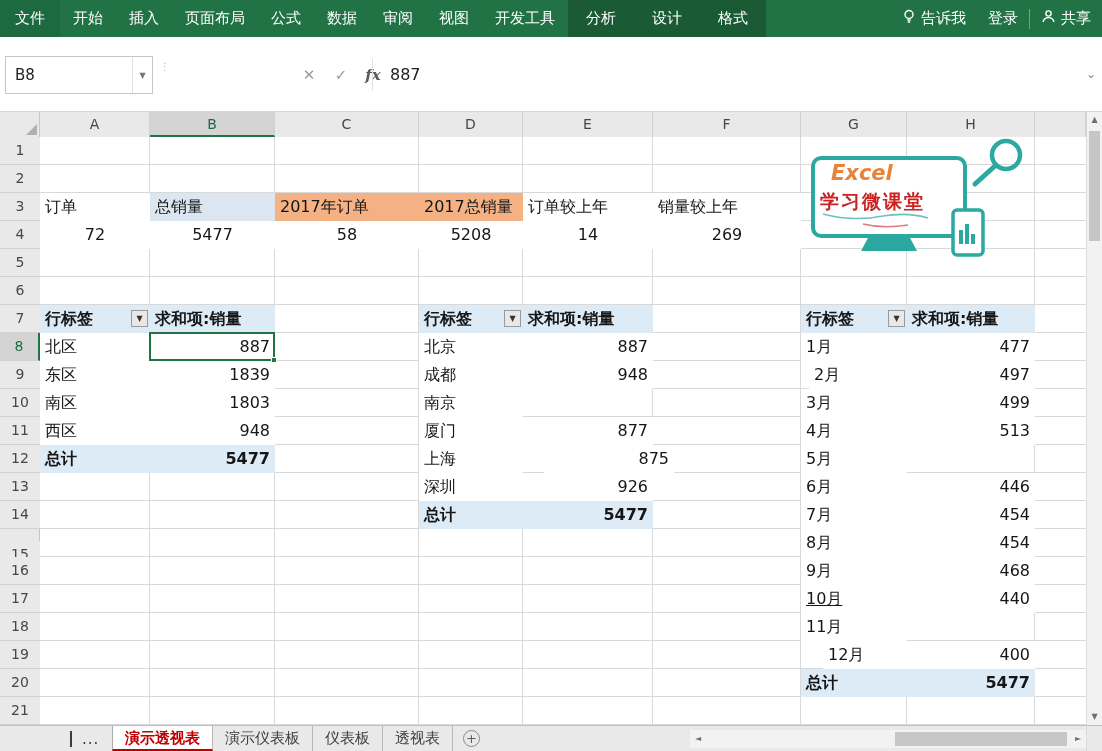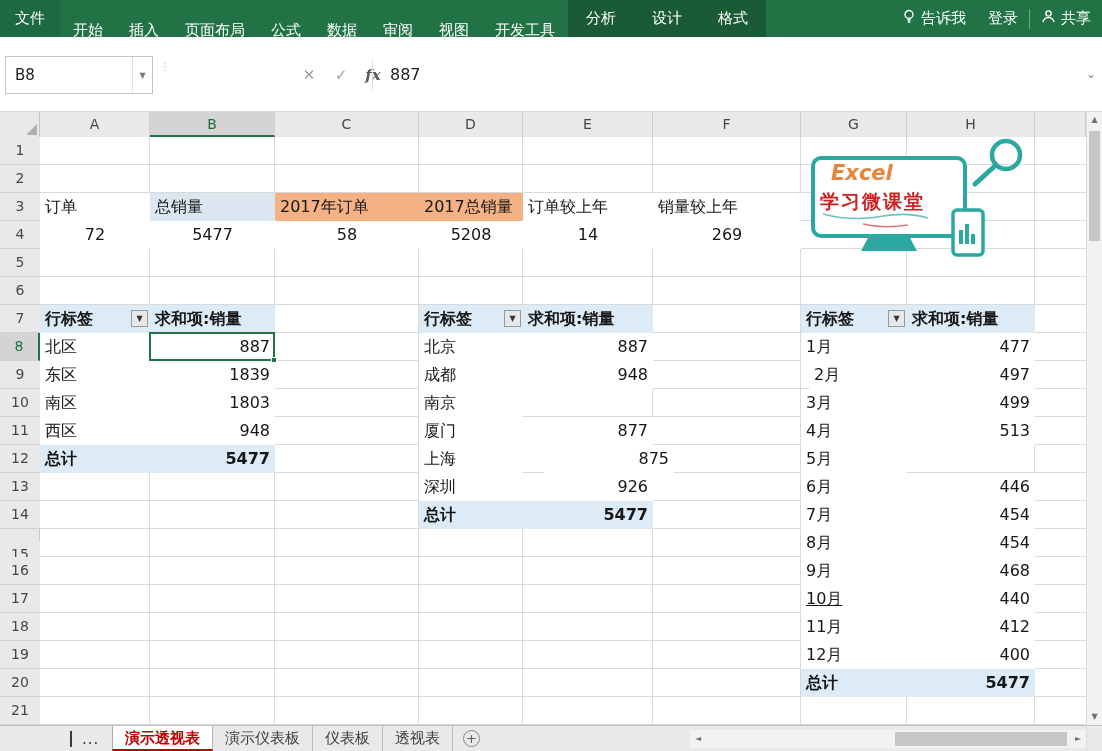--- a/index.html
+++ b/index.html
@@ -2,21 +2,21 @@
 <html><head>
 <meta charset="utf-8">
 <style>
   * { margin:0; padding:0; box-sizing:border-box; }
   body { background:#888; font-family:"DejaVu Sans","Liberation Sans",sans-serif; }
   .page { position:relative; width:1102px; height:751px; background:#fff; overflow:hidden; }
 
   
   .ribbon { position:absolute; left:0; top:0; width:1102px; height:37px; background:#217346; display:flex; align-items:stretch; color:#fff; }
   .rtabs { display:flex; align-items:stretch; }
-  .rtab { padding:12px 13px; line-height:37px; font-size:15px; cursor:default; white-space:nowrap; }
+  .rtab { padding:0 13px; line-height:37px; font-size:15px; cursor:default; white-space:nowrap; }
   .rtab.file { padding:0 15px; background:#1e6a40; }
   .rtab.ctx { background:#1a5a35; padding:0 18px; }
   .rright { margin-left:auto; display:flex; align-items:center; }
   .tellme, .signin, .share { display:flex; align-items:center; gap:5px; padding:0 11px; font-size:15px; height:37px; }
   .vsep { width:1px; height:20px; background:rgba(255,255,255,.35); }
 
   
   .fbar { position:absolute; left:0; top:37px; width:1102px; height:75px; background:#fff; border-bottom:1px solid #d8d8d8; }
   .namebox { position:absolute; left:5px; top:19px; width:148px; height:38px; border:1px solid #c6c6c6; display:flex; align-items:center; background:#fff; }
   .namebox .ref { flex:1; padding-left:9px; font-size:15px; color:#222; }
@@ -238,22 +238,21 @@
       <div class="cell r" style="left: 867px; top: 336px; width: 128px; background: rgb(255, 255, 255);">446</div>
       <div class="cell l" style="left: 761px; top: 364px; width: 106px; background: rgb(255, 255, 255);">7月</div>
       <div class="cell r" style="left: 867px; top: 364px; width: 128px; background: rgb(255, 255, 255);">454</div>
       <div class="cell l" style="left: 761px; top: 392px; width: 106px; background: rgb(255, 255, 255);">8月</div>
       <div class="cell r" style="left: 867px; top: 392px; width: 128px; background: rgb(255, 255, 255);">454</div>
       <div class="cell l" style="left: 761px; top: 420px; width: 106px; background: rgb(255, 255, 255);">9月</div>
       <div class="cell r" style="left: 867px; top: 420px; width: 128px; background: rgb(255, 255, 255);">468</div>
       <div class="cell l" style="left: 761px; top: 448px; width: 106px; background: rgb(255, 255, 255); text-decoration: underline;">10月</div>
       <div class="cell r" style="left: 867px; top: 448px; width: 128px; background: rgb(255, 255, 255);">440</div>
       <div class="cell l" style="left: 761px; top: 476px; width: 106px; background: rgb(255, 255, 255);">11月</div>
-      <div class="cell r" style="left: 867px; top: 476px; width: 128px; background: rgb(255, 255, 255);">412</div>
-      <div class="cell l" style="left: 761px; top: 504px; width: 106px; background: rgb(255, 255, 255);">12月</div>
+      <div class="cell l" style="left: 783px; top: 504px; width: 106px; background: rgb(255, 255, 255);">12月</div>
       <div class="cell r" style="left: 867px; top: 504px; width: 128px; background: rgb(255, 255, 255);">400</div>
       <div class="cell l b" style="left: 761px; top: 532px; width: 106px; background: rgb(221, 235, 247);">总计</div>
       <div class="cell r b" style="left: 867px; top: 532px; width: 128px; background: rgb(221, 235, 247);">5477</div>
       <div class="selbox" style="left: 109px; top: 195px; width: 126px; height: 29px;">
         <div class="handle"></div>
       </div>
     </div>
 
   <div class="logo">
     <svg width="240" height="120" viewBox="0 0 240 120">

